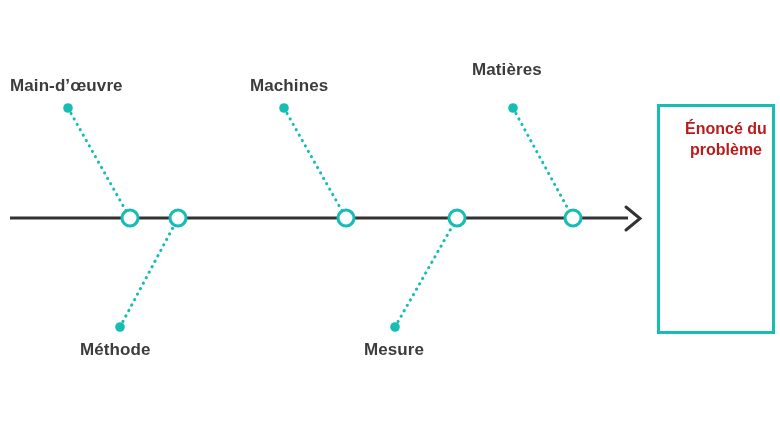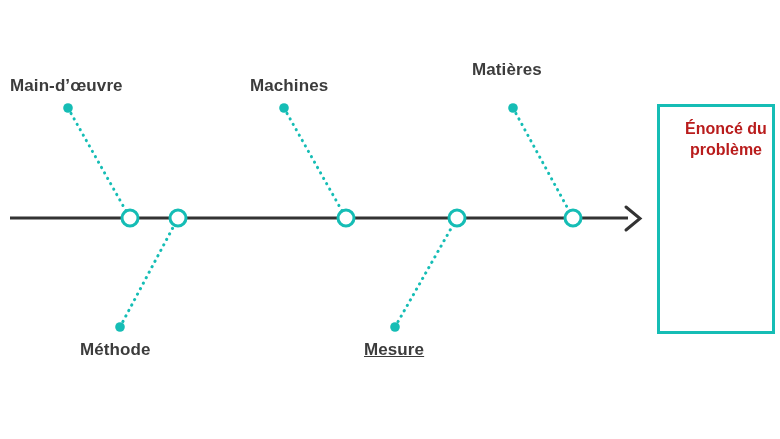--- a/index.html
+++ b/index.html
@@ -31,21 +31,21 @@
     font-weight: bold;
     color: #3c3c3c;
     white-space: nowrap;
     letter-spacing: 0.1px;
     line-height: 20px;
   }
   #label-main-doeuvre { left: 10px;  top: 76px; }
   #label-machines     { left: 240px; top: 76px; margin-left: 10px; }
   #label-matieres     { left: 472px; top: 60px; }
   #label-methode      { left: 80px;  top: 340px; text-align: center; }
-  #label-mesure       { left: 364px; top: 340px; text-decoration: underline; }
+  #label-mesure       { left: 364px; top: 340px; }
 
   #problem-box {
     position: absolute;
     left: 657px;
     top: 104px;
     width: 118px;
     height: 230px;
     border: 3px solid #15bdb5;
     background: #ffffff;
     box-sizing: border-box;

